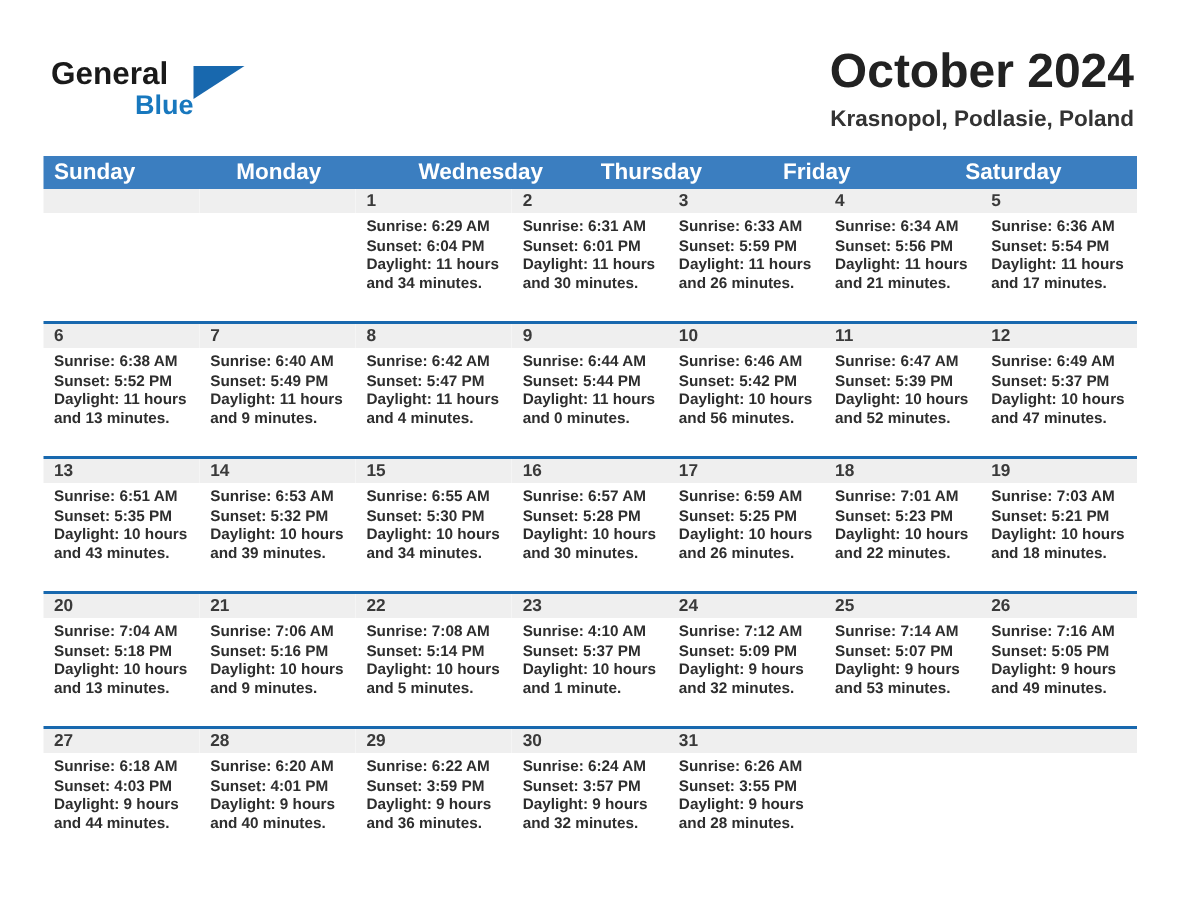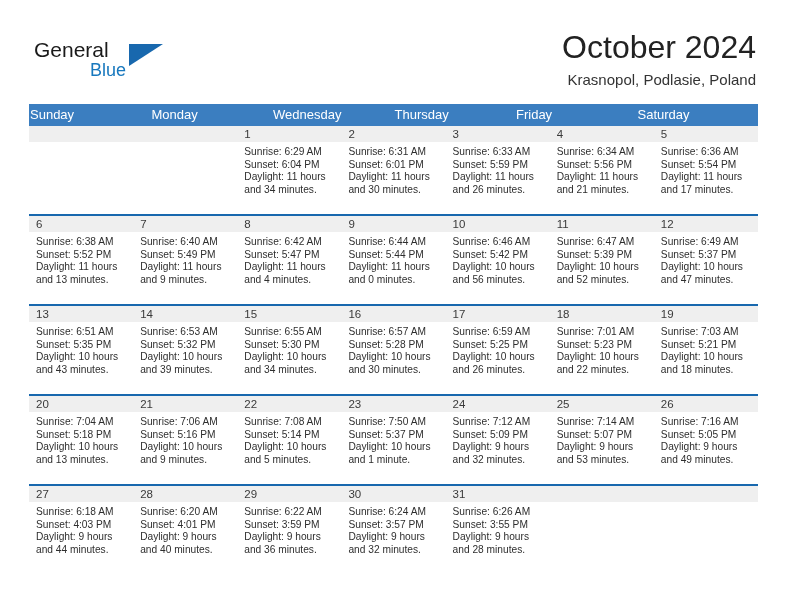--- a/index.html
+++ b/index.html
@@ -12,20 +12,21 @@
     background: #ffffff;
     font-family: "Liberation Sans", sans-serif;
     -webkit-font-smoothing: antialiased;
     overflow: hidden;
   }
   .page {
     position: relative;
     width: 656px;
     height: 612px;
     box-sizing: border-box;
+    font-weight: bold;
   }
 
   
   .top-bar {
     position: absolute;
     left: 0;
     top: 0;
     width: 792px;
     height: 100px;
   }
@@ -95,23 +96,23 @@
   }
   .cal-head {
     display: flex;
     width: 100%;
     background: #3b7ec0;
     height: 22px;
   }
   .cal-head .hcell {
     flex: 1 1 0;
     color: #ffffff;
-    font-size: 13px;
+    font-size: 15px;
     line-height: 22px;
-    padding-left: 1px;
+    padding-left: 7px;
     box-sizing: border-box;
     white-space: nowrap;
     overflow: hidden;
   }
 
   .week {
     display: flex;
     width: 100%;
     border-top: 2px solid #1868ae;
     box-sizing: border-box;
@@ -389,21 +390,21 @@
             <div class="detail">
               <div>Sunrise: 7:08 AM</div>
               <div>Sunset: 5:14 PM</div>
               <div>Daylight: 10 hours</div>
               <div>and 5 minutes.</div>
             </div>
           </div>
           <div class="day">
             <div class="daynum">23</div>
             <div class="detail">
-              <div>Sunrise: 7:50 AM</div>
+              <div>Sunrise: 4:10 AM</div>
               <div>Sunset: 5:37 PM</div>
               <div>Daylight: 10 hours</div>
               <div>and 1 minute.</div>
             </div>
           </div>
           <div class="day">
             <div class="daynum">24</div>
             <div class="detail">
               <div>Sunrise: 7:12 AM</div>
               <div>Sunset: 5:09 PM</div>

